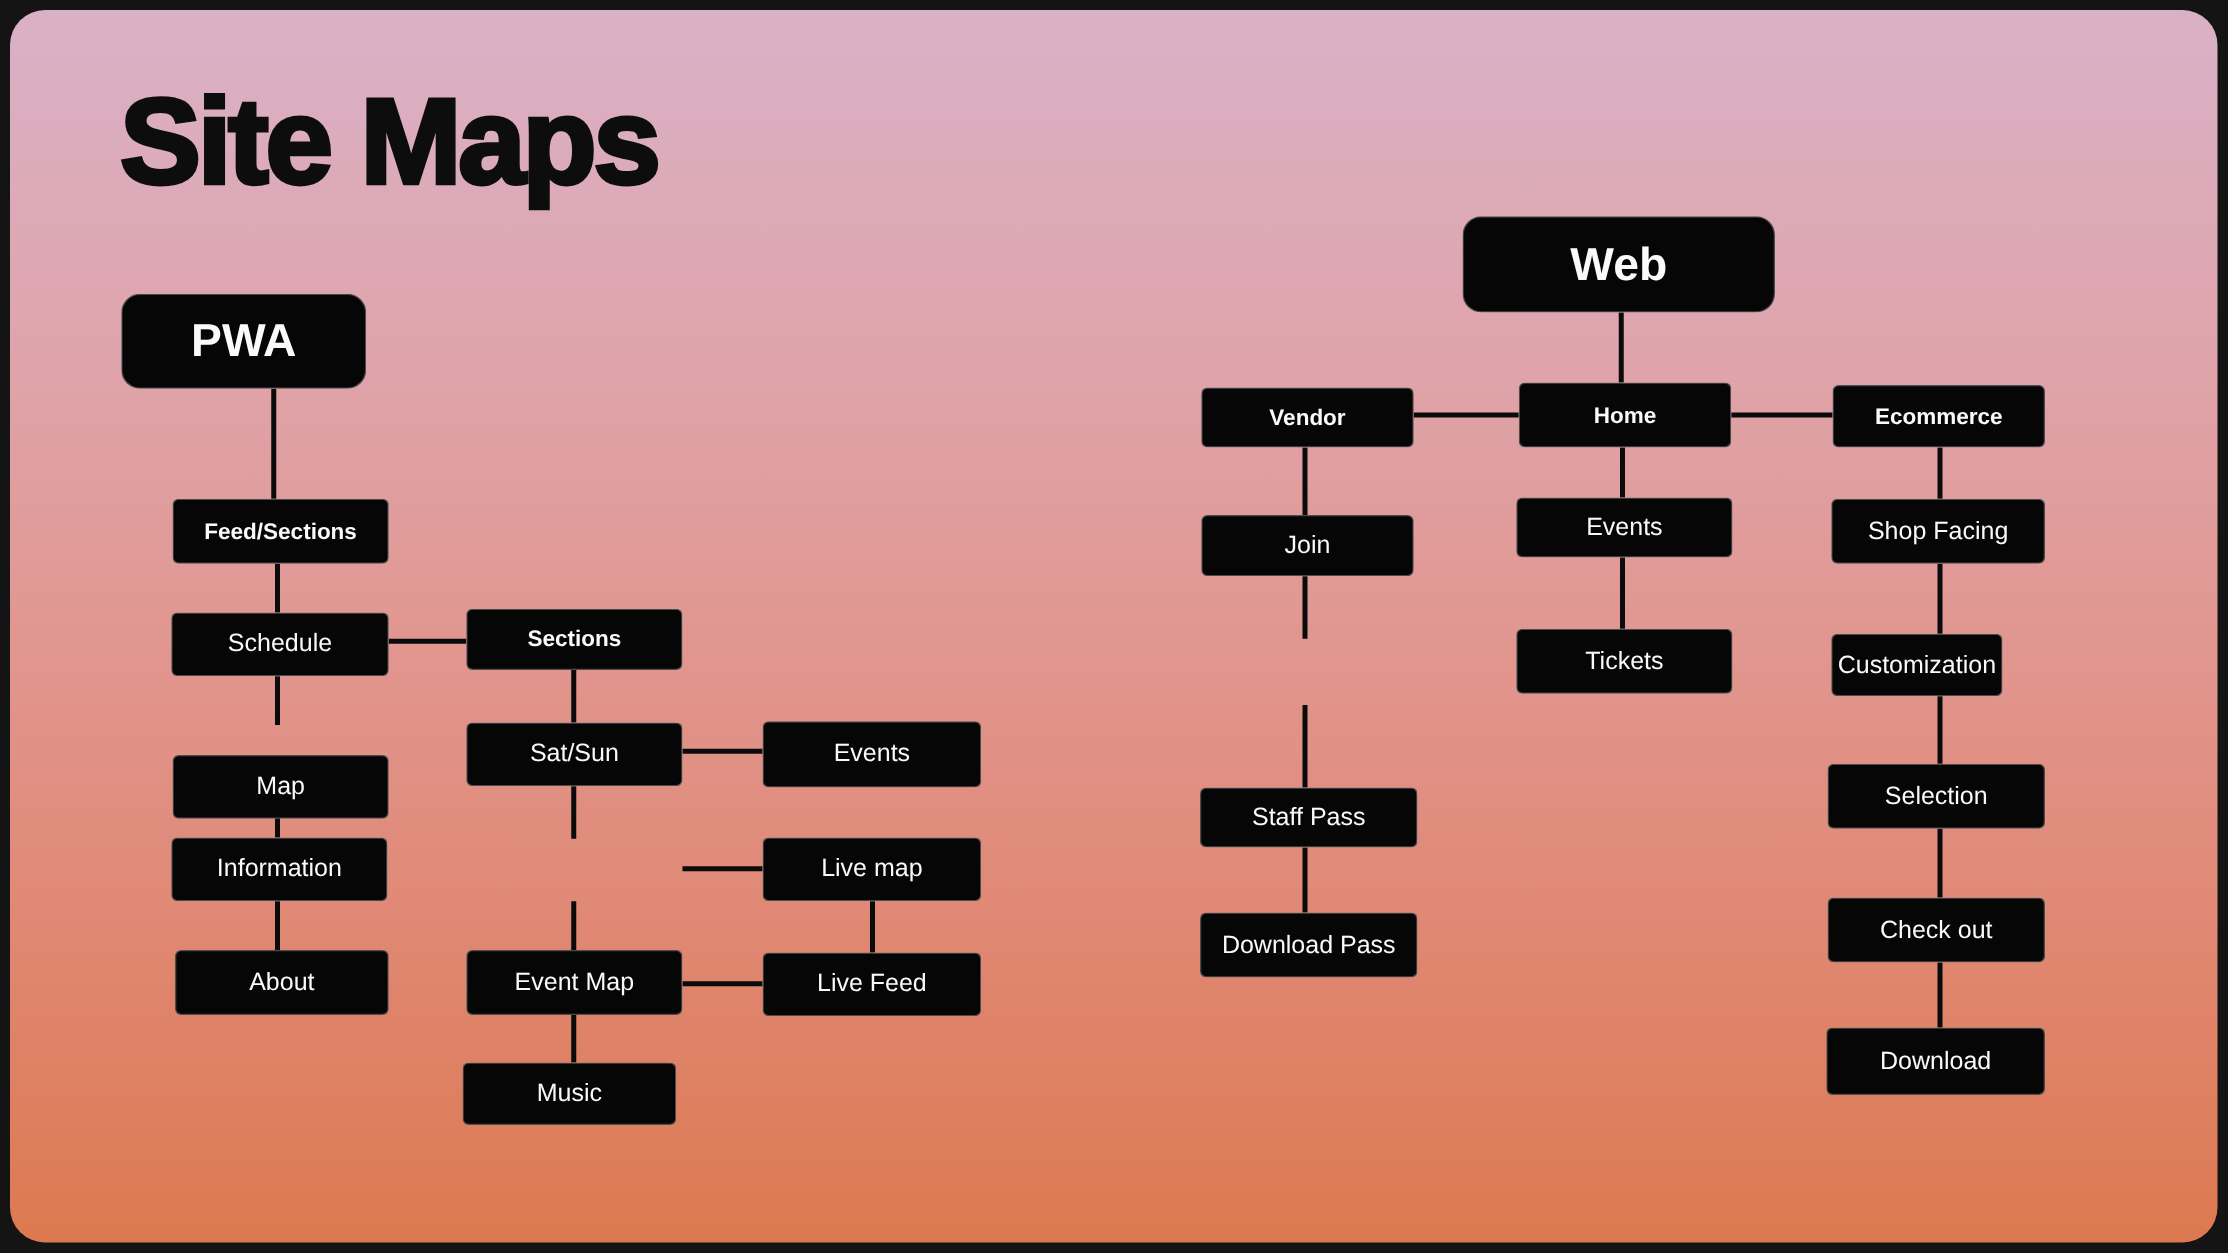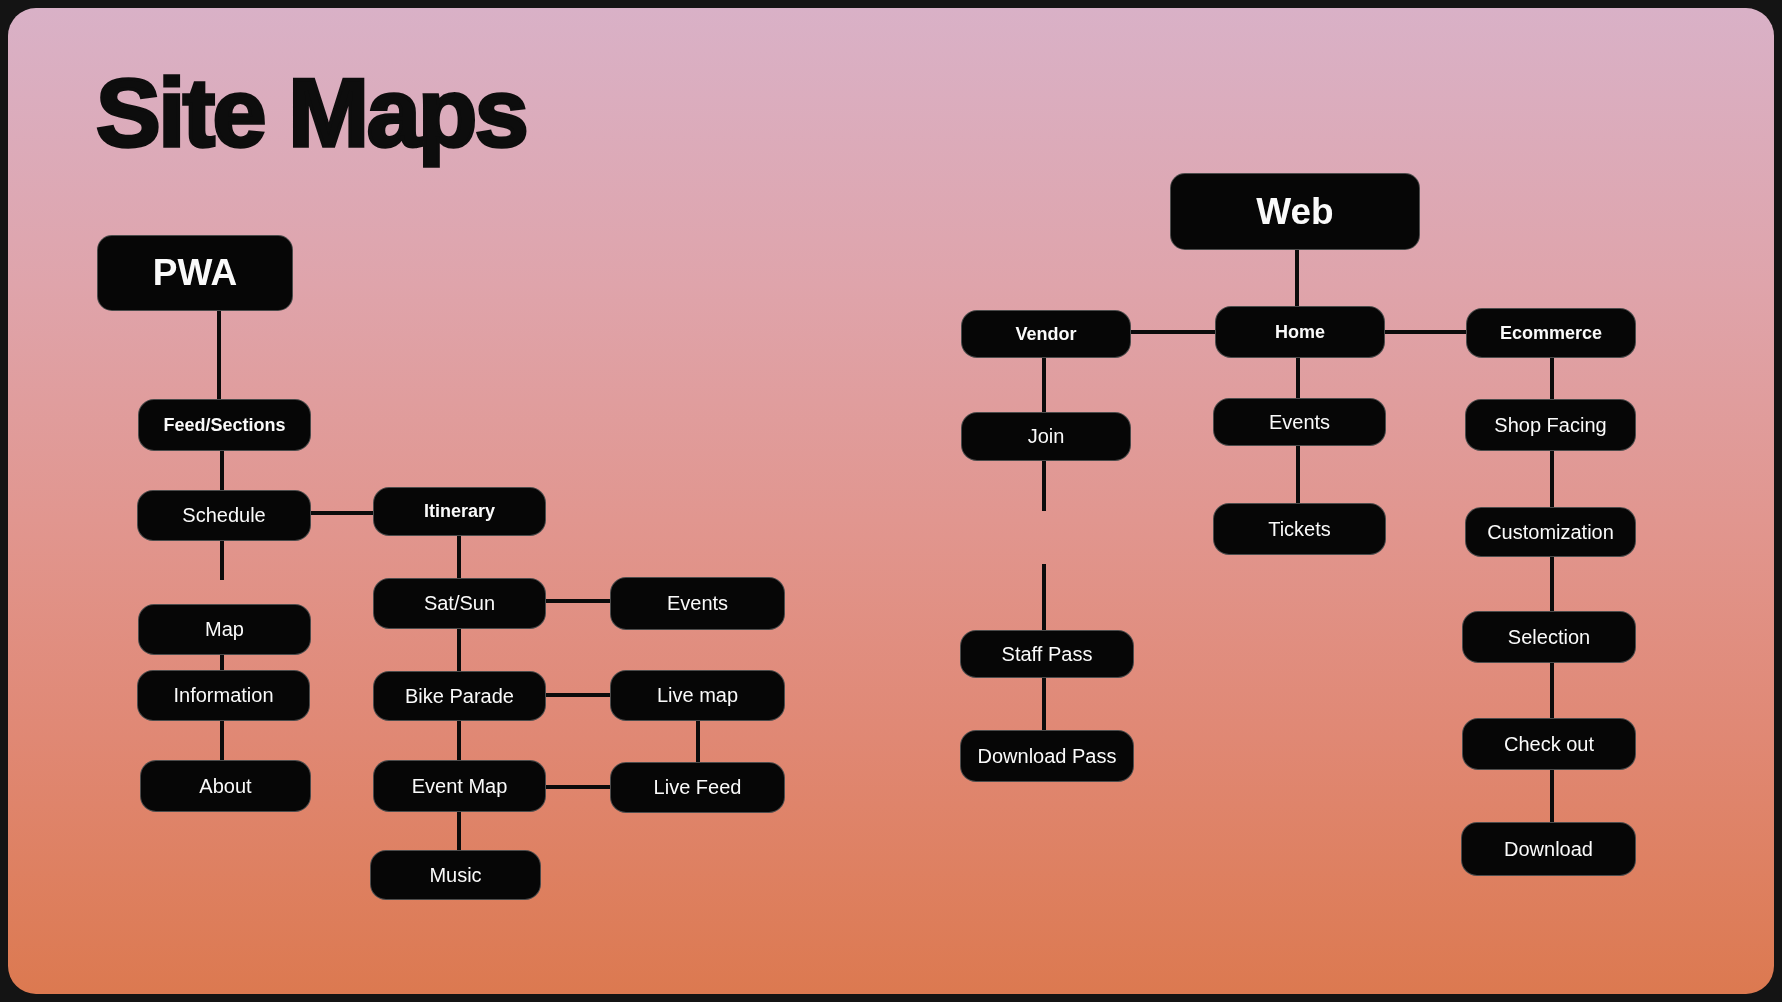--- a/index.html
+++ b/index.html
@@ -19,21 +19,21 @@
     font-size:97px;line-height:1.1;font-weight:700;
     letter-spacing:-2.5px;color:#0d0d0d;
     -webkit-text-stroke:3.5px #0d0d0d;
     margin:0;
   }
   .node{
     position:absolute;
     background:#060606;
     color:#fafafa;
     border:1px solid rgba(255,255,255,0.28);
-    border-radius:16px;
+    border-radius:5px;
     display:flex;align-items:center;justify-content:center;
     font-size:20px;font-weight:400;
     box-sizing:border-box;
     text-align:center;
   }
   .node.hdr{font-size:18px;font-weight:700;}
   .node.big{font-size:37px;font-weight:700;border-radius:15px;}
   .edge{position:absolute;background:#0b0b0b;}
   .edge.v{width:4px;}
   .edge.h{height:4px;}
@@ -63,36 +63,33 @@
   <div class="node big" style="left:89px;top:227px;width:196px;height:76px;">
     <span>PWA</span>
   </div>
   <div class="node hdr" style="left:130px;top:391px;width:173px;height:52px;">
     <span>Feed/Sections</span>
   </div>
   <div class="node" style="left:129px;top:482px;width:174px;height:51px;">
     <span>Schedule</span>
   </div>
   <div class="node hdr" style="left:365px;top:479px;width:173px;height:49px;">
-    <span>Itinerary</span>
+    <span>Sections</span>
   </div>
   <div class="node" style="left:130px;top:572px;width:173px;height:51px;margin-top:24px;">
     <span>Map</span>
   </div>
   <div class="node" style="left:365px;top:570px;width:173px;height:51px;">
     <span>Sat/Sun</span>
   </div>
   <div class="node" style="left:602px;top:569px;width:175px;height:53px;">
     <span>Events</span>
   </div>
   <div class="node" style="left:129px;top:662px;width:173px;height:51px;">
     <span>Information</span>
-  </div>
-  <div class="node" style="left:365px;top:663px;width:173px;height:50px;">
-    <span>Bike Parade</span>
   </div>
   <div class="node" style="left:602px;top:662px;width:175px;height:51px;">
     <span>Live map</span>
   </div>
   <div class="node" style="left:132px;top:752px;width:171px;height:52px;">
     <span>About</span>
   </div>
   <div class="node" style="left:365px;top:752px;width:173px;height:52px;">
     <span>Event Map</span>
   </div>
@@ -135,21 +132,21 @@
   </div>
   <div class="node" style="left:1205px;top:390px;width:173px;height:48px;">
     <span>Events</span>
   </div>
   <div class="node" style="left:1457px;top:391px;width:171px;height:52px;">
     <span>Shop Facing</span>
   </div>
   <div class="node" style="left:1205px;top:495px;width:173px;height:52px;">
     <span>Tickets</span>
   </div>
-  <div class="node" style="left:1457px;top:499px;width:171px;height:50px;">
+  <div class="node" style="left:1457px;top:499px;width:137px;height:50px;">
     <span>Customization</span>
   </div>
   <div class="node" style="left:952px;top:622px;width:174px;height:48px;">
     <span>Staff Pass</span>
   </div>
   <div class="node" style="left:1454px;top:603px;width:174px;height:52px;">
     <span>Selection</span>
   </div>
   <div class="node" style="left:952px;top:722px;width:174px;height:52px;">
     <span>Download Pass</span>

